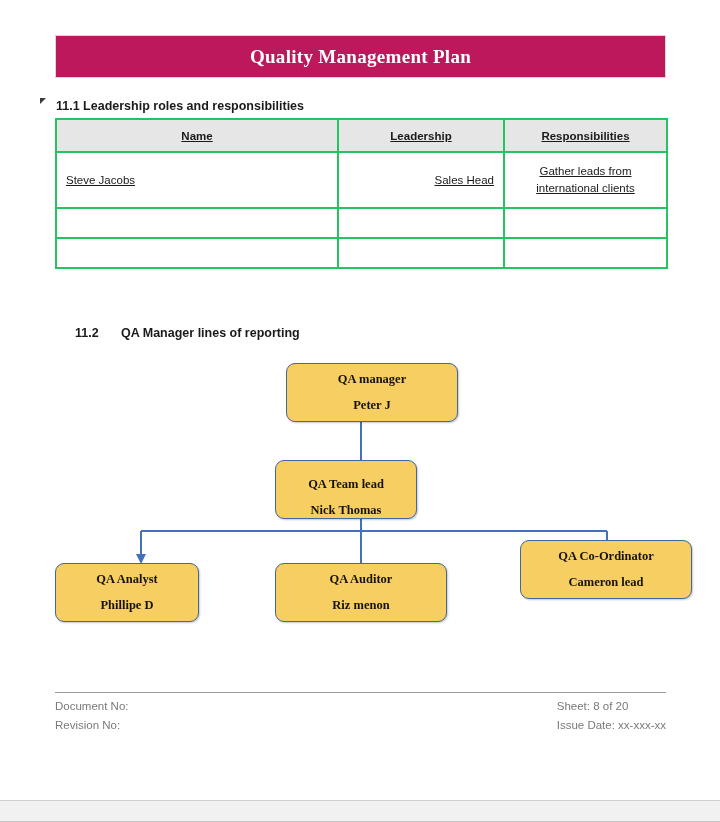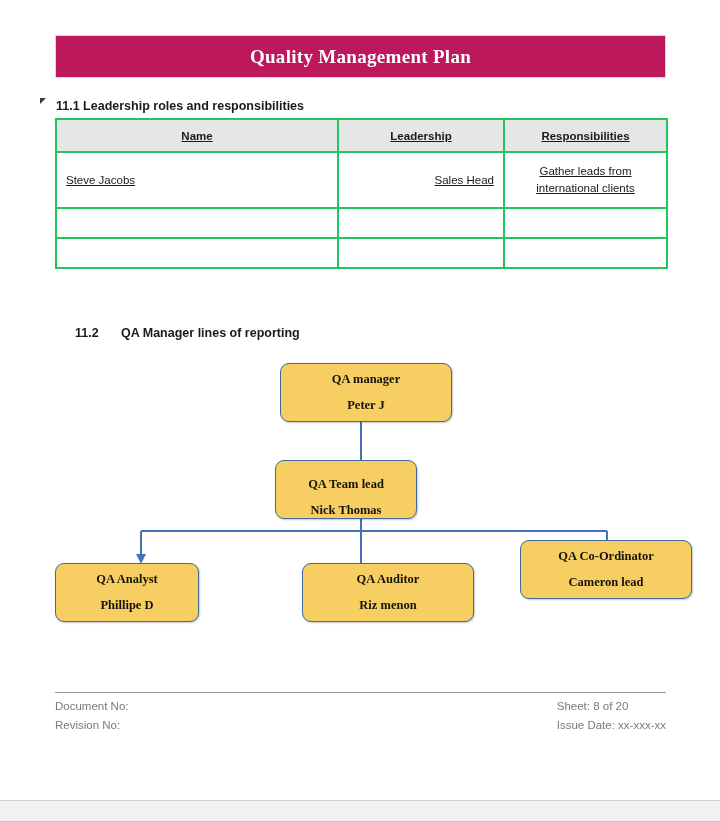--- a/index.html
+++ b/index.html
@@ -236,36 +236,36 @@
 
     <line x1="141" y1="531" x2="607" y2="531" stroke="#4472B8" stroke-width="2"></line>
 
     <line x1="141" y1="531" x2="141" y2="556" stroke="#4472B8" stroke-width="2"></line>
     <polygon points="141,564 136,554 146,554" fill="#4472B8"></polygon>
 
     <line x1="607" y1="531" x2="607" y2="556" stroke="#4472B8" stroke-width="2"></line>
     <polygon points="607,564 602,554 612,554" fill="#4472B8"></polygon>
   </svg>
 
-  <div class="org-box" style="left:280px; top:363px; width:172px; height:59px;">
+  <div class="org-box" style="left:286px; top:363px; width:172px; height:59px;">
     <span class="line1">QA manager</span>
     <span class="line2">Peter J</span>
   </div>
 
   <div class="org-box" style="left:275px; top:460px; width:142px; height:59px;justify-content:flex-end;">
     <span class="line1">QA Team lead</span>
     <span class="line2">Nick Thomas</span>
   </div>
 
   <div class="org-box" style="left:55px; top:563px; width:144px; height:59px;">
     <span class="line1">QA Analyst</span>
     <span class="line2">Phillipe D</span>
   </div>
 
-  <div class="org-box" style="left:275px; top:563px; width:172px; height:59px;margin-left:27px;">
+  <div class="org-box" style="left:275px; top:563px; width:172px; height:59px;">
     <span class="line1">QA Auditor</span>
     <span class="line2">Riz menon</span>
   </div>
 
   <div class="org-box" style="left:520px; top:540px; width:172px; height:59px;">
     <span class="line1">QA Co-Ordinator</span>
     <span class="line2">Cameron lead</span>
   </div>
 
   <div class="footer-rule"></div>

